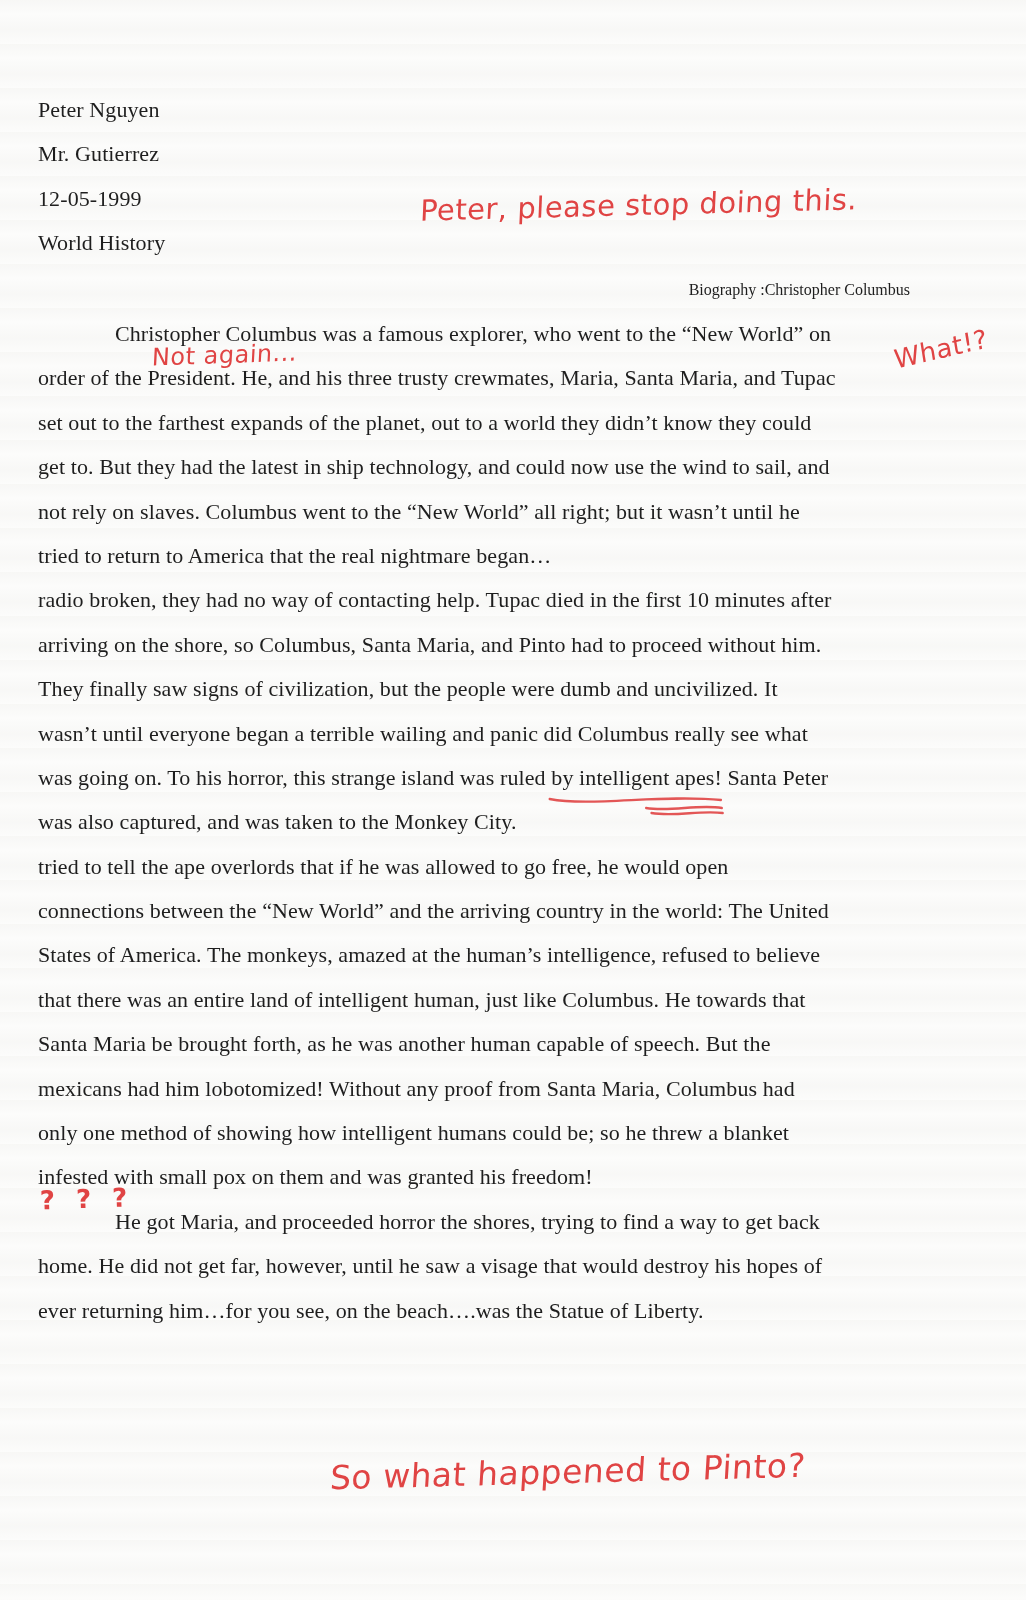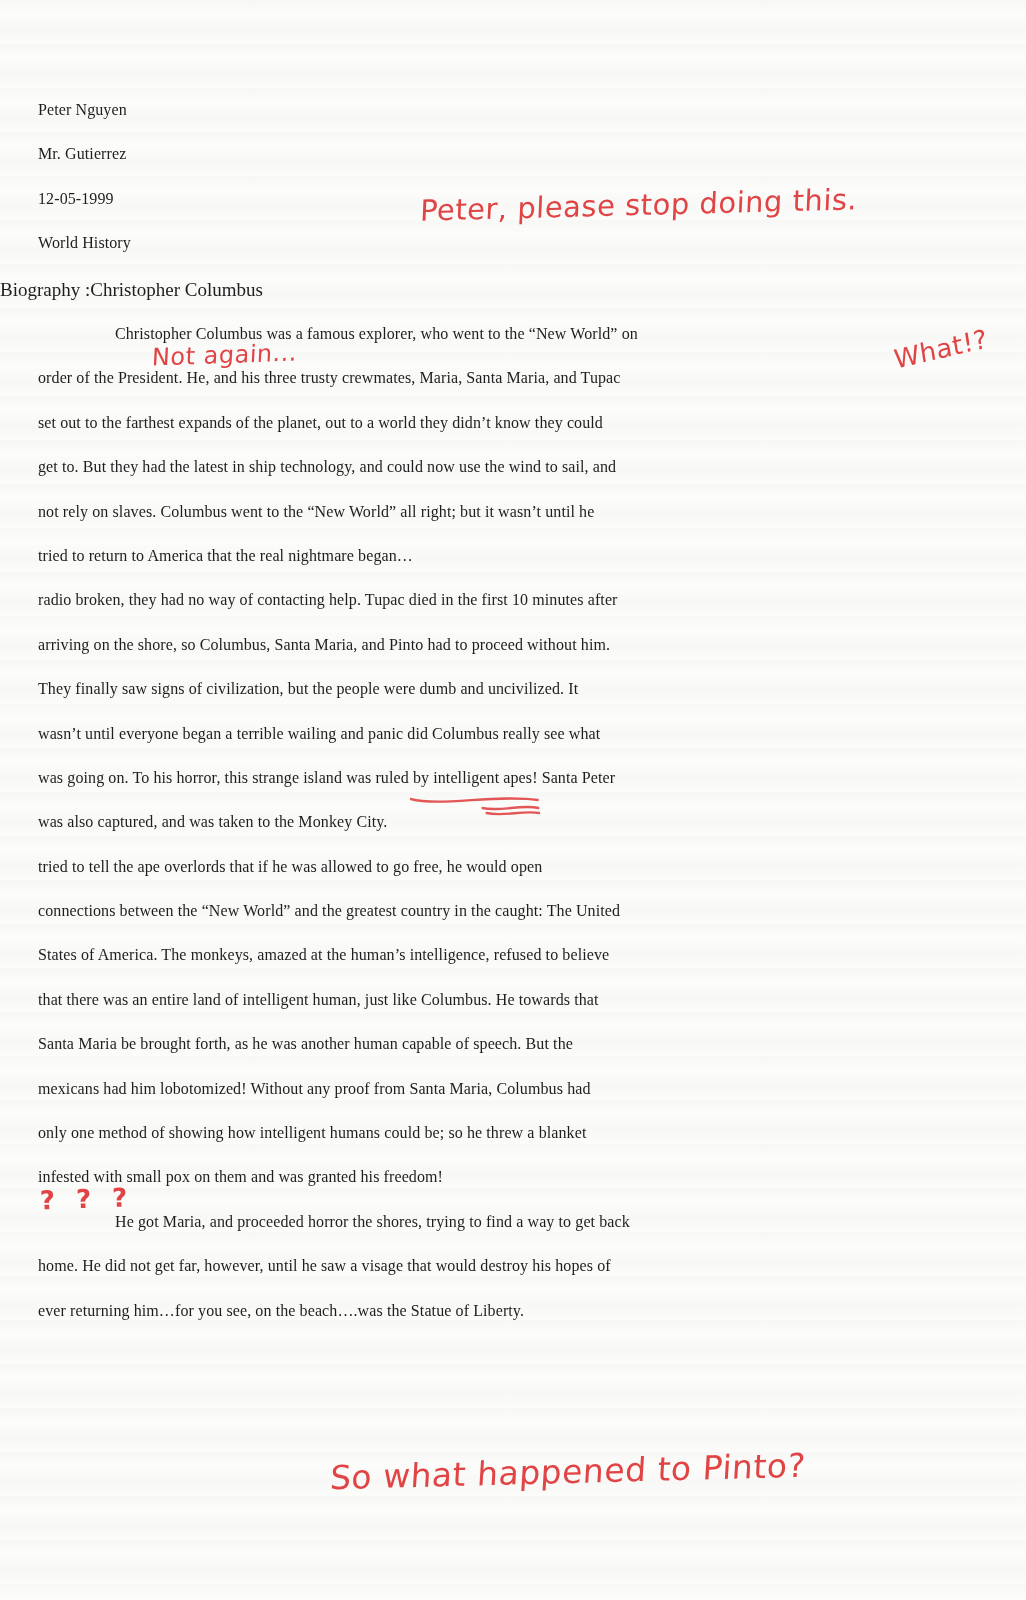--- a/index.html
+++ b/index.html
@@ -14,30 +14,30 @@
       #fcfcfb;
     overflow:hidden;
     font-family:"Liberation Serif", serif;
     color:#1e1e1e;
   }
   .abs{position:absolute;}
   
   .tline{
     height:44.4px;line-height:44.4px;
     white-space:nowrap;
-    font-size:16px;
+    font-size:22px;
     letter-spacing:0.1px;
   }
   .indent{padding-left:77px;}
   .header-block{left:38px;top:88px;}
   .doc-title{
     left:0;top:268px;width:910px;
-    text-align:left;
+    text-align:right;
     height:44.4px;line-height:44.4px;
-    font-size:19px;
+    font-size:16px;
   }
   .essay{left:38px;top:312px;width:960px;}
   
   .hand{
     font-family:"DejaVu Sans", sans-serif;
     color:var(--ink, #e04444);
     white-space:nowrap;
     letter-spacing:0.5px;
     font-weight:500;
   }
@@ -89,21 +89,21 @@
     <div class="tline">They finally saw signs of civilization, but the people were dumb and uncivilized. It</div>
     <div class="tline">wasn’t until everyone began a terrible wailing and panic did Columbus really see what</div>
     <div class="tline"><span>was going on. To his horror, this strange island was ruled </span><span class="markwrap"><span>by intelligent apes!</span><svg class="scribble" viewBox="0 0 200 24" preserveAspectRatio="none">
             <path d="M4,6 C50,14 130,1 196,7"></path>
             <path d="M112,15 C140,19 170,11 197,15"></path>
             <path d="M118,20 C145,24 172,17 198,20"></path>
           </svg></span><span> Santa Peter</span></div>
     <div class="tline">was also captured, and was taken to the Monkey City.</div>
 
     <div class="tline">tried to tell the ape overlords that if he was allowed to go free, he would open</div>
-    <div class="tline">connections between the “New World” and the greatest country in the caught: The United</div>
+    <div class="tline">connections between the “New World” and the arriving country in the world: The United</div>
     <div class="tline">States of America. The monkeys, amazed at the human’s intelligence, refused to believe</div>
     <div class="tline">that there was an entire land of intelligent human, just like Columbus. He towards that</div>
     <div class="tline">Santa Maria be brought forth, as he was another human capable of speech. But the</div>
     <div class="tline">mexicans had him lobotomized! Without any proof from Santa Maria, Columbus had</div>
     <div class="tline">only one method of showing how intelligent humans could be; so he threw a blanket</div>
     <div class="tline">infested with small pox on them and was granted his freedom!</div>
 
     <div class="tline indent">He got Maria, and proceeded horror the shores, trying to find a way to get back</div>
     <div class="tline">home. He did not get far, however, until he saw a visage that would destroy his hopes of</div>
     <div class="tline">ever returning him…for you see, on the beach….was the Statue of Liberty.</div>

